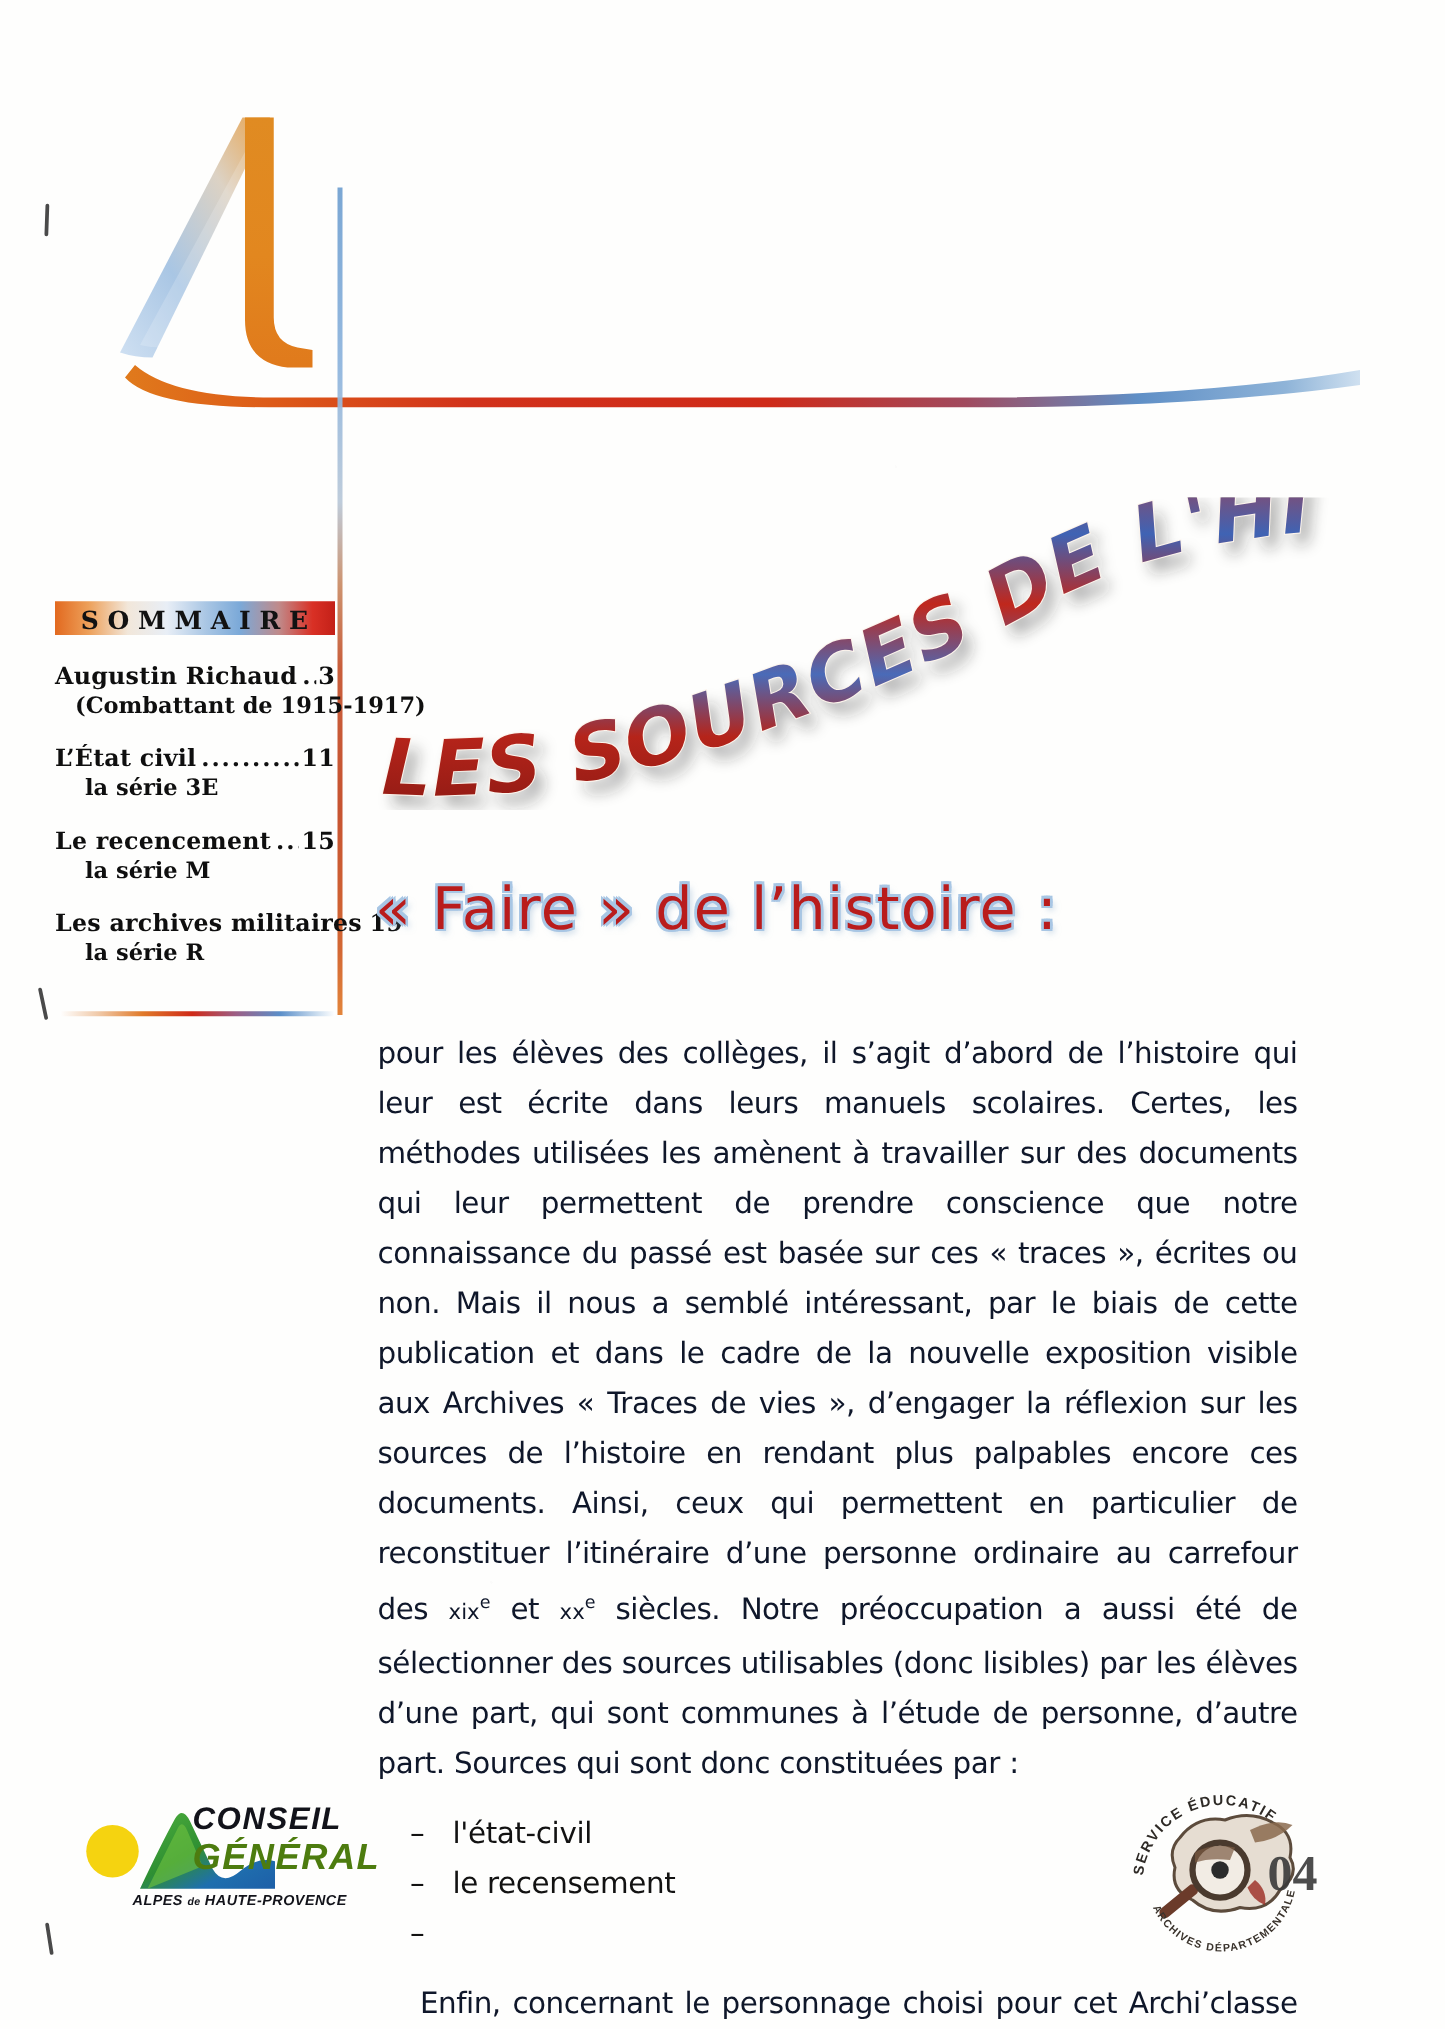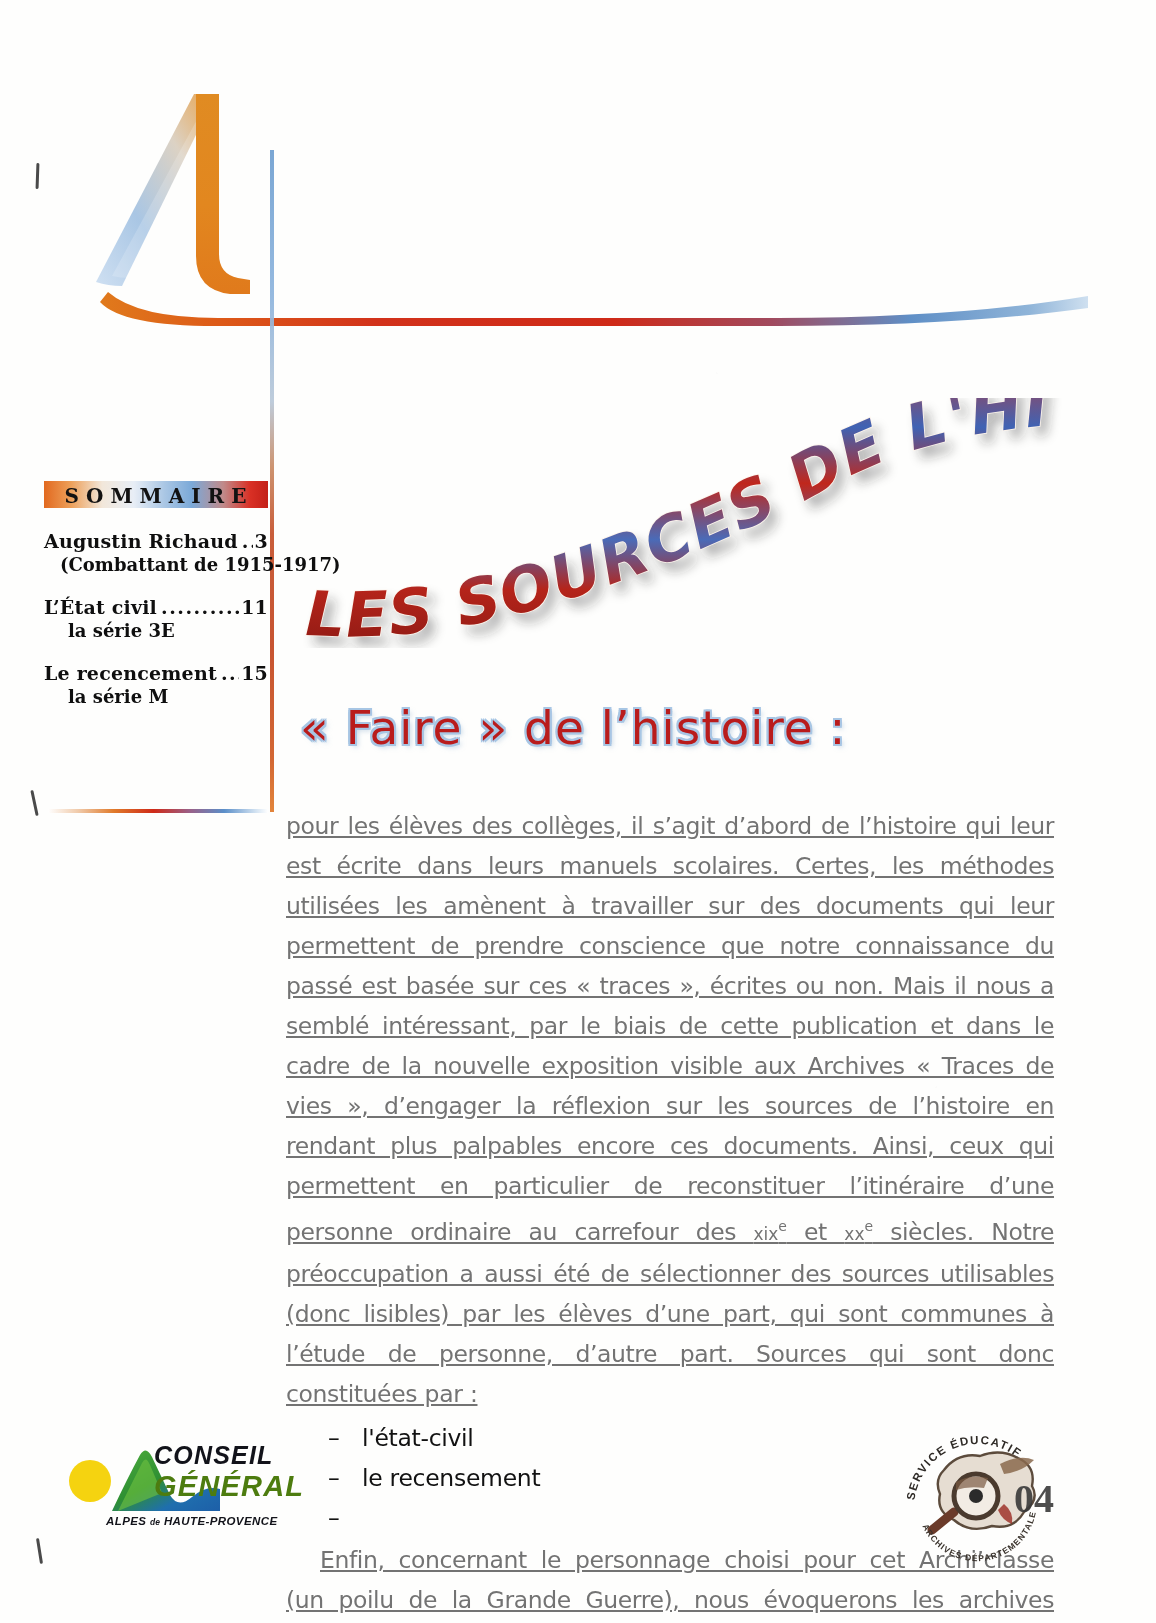--- a/index.html
+++ b/index.html
@@ -227,26 +227,25 @@
   
   .body-col {
     position: absolute;
     left: 286px; top: 806px;
     width: 768px;
   }
   .body-p {
     font-family: "DejaVu Sans", sans-serif;
     font-size: 23.5px;
     line-height: 40px;
-    color: #737373;
+    color: #0f172a;
     text-align: justify;
-    margin: 0;
+    margin: 16px;
     letter-spacing: -0.4px;
     word-spacing: .5px;
-    text-decoration: underline;
   }
   .body-p .sc {
     font-size: 17px;
     letter-spacing: 0;
   }
   .body-p .sup {
     font-size: 14px;
     vertical-align: super;
   }
 
@@ -409,20 +408,28 @@
 
       <div class="toc-entry">
         <div class="toc-line1">
           <span class="toc-title">Le recencement</span>
           <span class="toc-dots">................</span>
           <span class="toc-page">15</span>
         </div>
         <div class="toc-line2">la série M</div>
       </div>
 
+      <div class="toc-entry">
+        <div class="toc-line1">
+          <span class="toc-title">Les archives militaires</span>
+          <span class="toc-dots">......</span>
+          <span class="toc-page">19</span>
+        </div>
+        <div class="toc-line2">la série R</div>
+      </div>
 
     </div>
   </div>
 
   <div class="sommaire-bottom-rule"></div>
 
   <svg class="wordart" viewBox="0 0 790 250">
     <defs>
       <path id="wavePath" d="M14 236 Q150 248 300 196 Q440 148 560 82 Q650 34 782 26"></path>
       <linearGradient id="waGrad" x1="0" y1="0" x2="0" y2="1">

